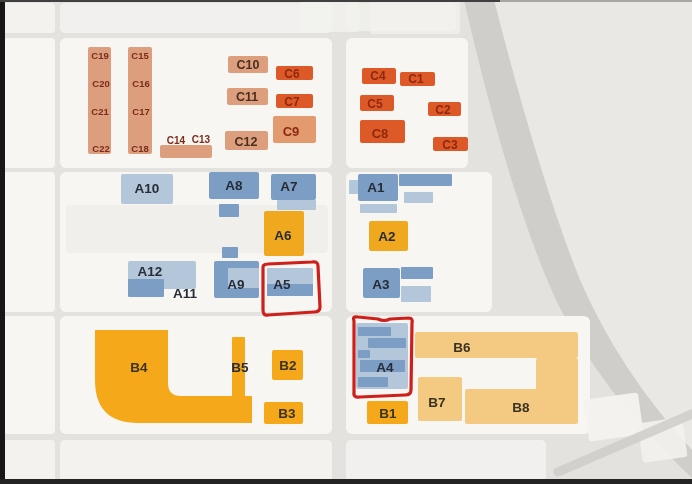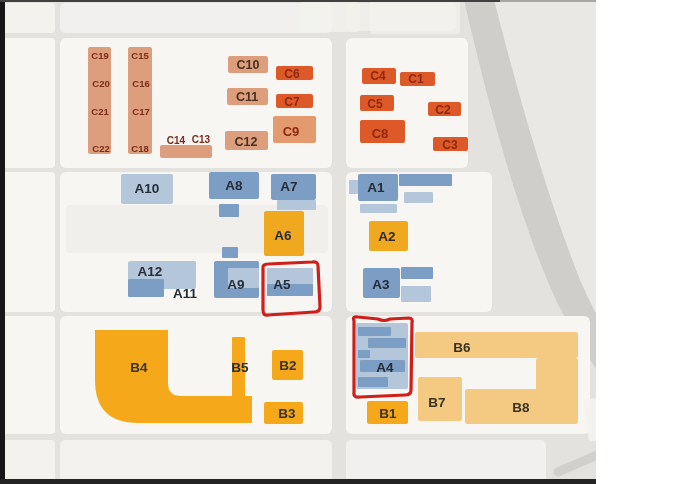--- a/index.html
+++ b/index.html
@@ -1,17 +1,17 @@
 <!DOCTYPE html>
 <html><head>
 <meta charset="utf-8">
 <style>
   html,body{margin:0;padding:0;background:#ffffff;}
   .map-wrap{
-    position:relative;width:596px;height:484px;overflow:hidden;
+    position:relative;width:692px;height:484px;overflow:hidden;
     font-family:"Liberation Sans",sans-serif;
   }
   svg{display:block}
   text{font-family:"Liberation Sans","DejaVu Sans",sans-serif;font-weight:bold;}
   .soft{filter:blur(0.35px);}
 </style>
 </head>
 <body>
 
 <div class="map-wrap">

